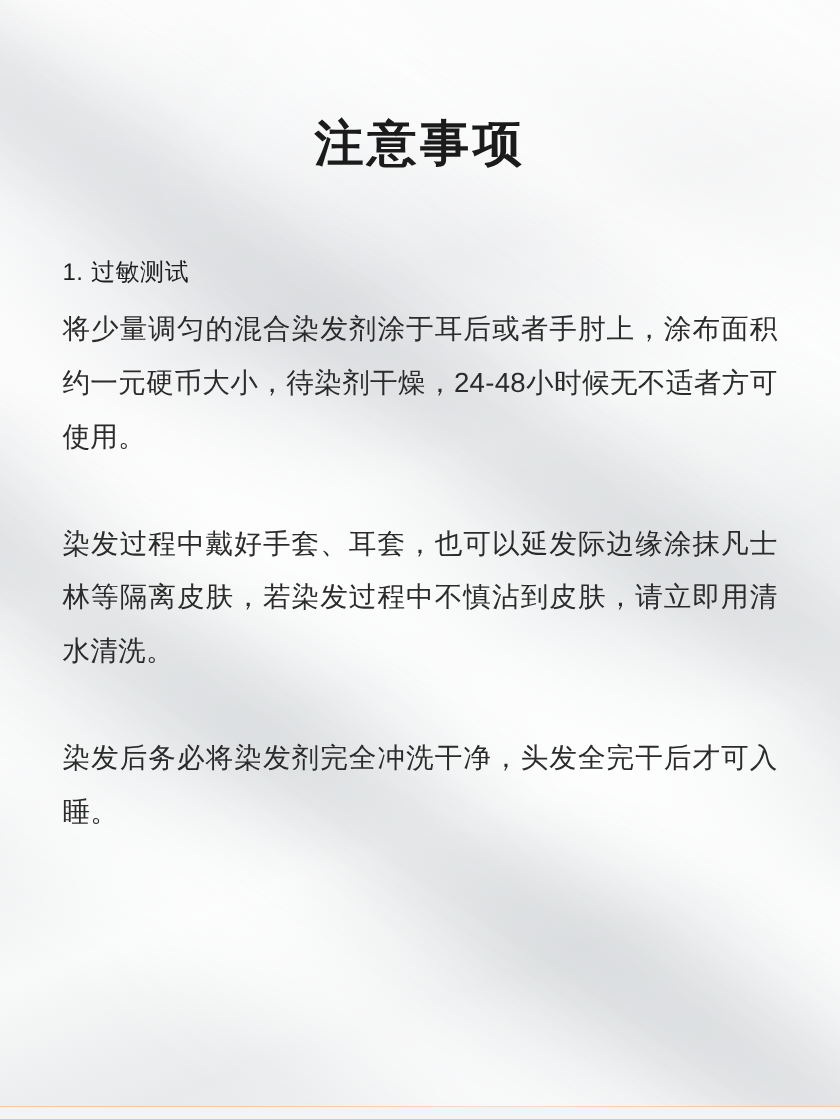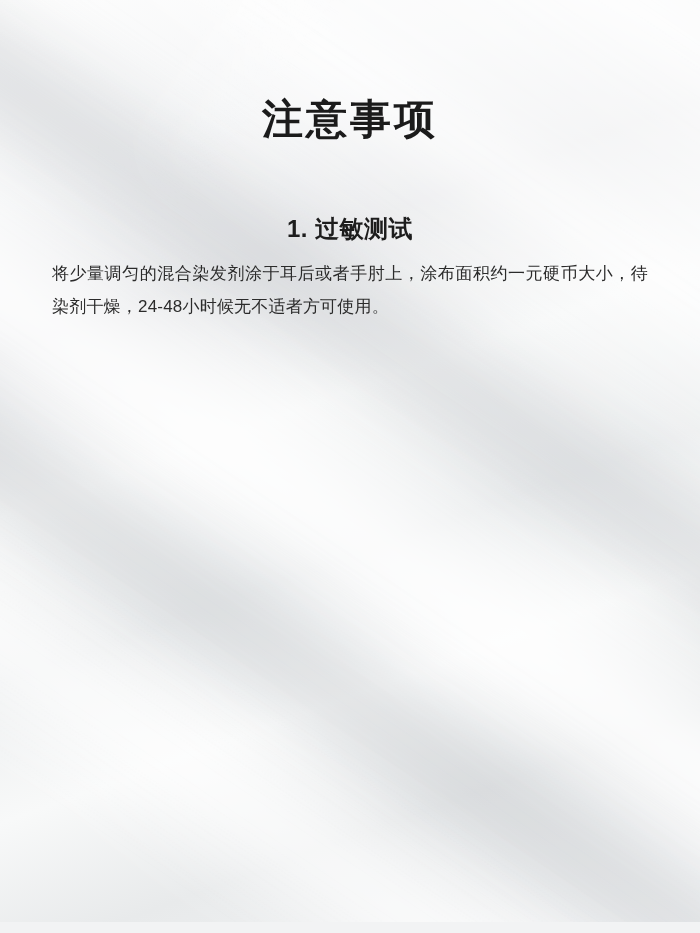--- a/index.html
+++ b/index.html
@@ -103,29 +103,28 @@
     font-family: "Liberation Sans", "DejaVu Sans", sans-serif;
   }
 
   .sections {
     margin-top: 66px;
   }
   .section {
     margin-bottom: 44px;
   }
   .section-heading {
-    font-size: 24px;
-    font-weight: bold;
+    font-size: 20px;
+    font-weight: normal;
     color: #1d1d1d;
     letter-spacing: 0.5px;
     margin-bottom: 12px;
-    text-align: center;
   }
   .section-body {
-    font-size: 17px;
+    font-size: 23px;
     line-height: 1.95;
     color: #2b2b2b;
     letter-spacing: 0.2px;
     text-align: justify;
   }
 </style>
 </head>
 <body>
 
 <div class="page">
@@ -142,20 +141,22 @@
     <h1 class="doc-title">注意事项</h1>
 
     <div class="sections">
 
       <div class="section">
         <div class="section-heading">1. 过敏测试</div>
         <div class="section-body">将少量调匀的混合染发剂涂于耳后或者手肘上，涂布面积约一元硬币大小，待染剂干燥，24-48小时候无不适者方可使用。</div>
       </div>
 
       <div class="section">
+        <div class="section-body">染发过程中戴好手套、耳套，也可以延发际边缘涂抹凡士林等隔离皮肤，若染发过程中不慎沾到皮肤，请立即用清水清洗。</div>
       </div>
 
       <div class="section">
+        <div class="section-body">染发后务必将染发剂完全冲洗干净，头发全完干后才可入睡。</div>
       </div>
 
     </div>
   </div>
 </div>
 
 </body></html>

